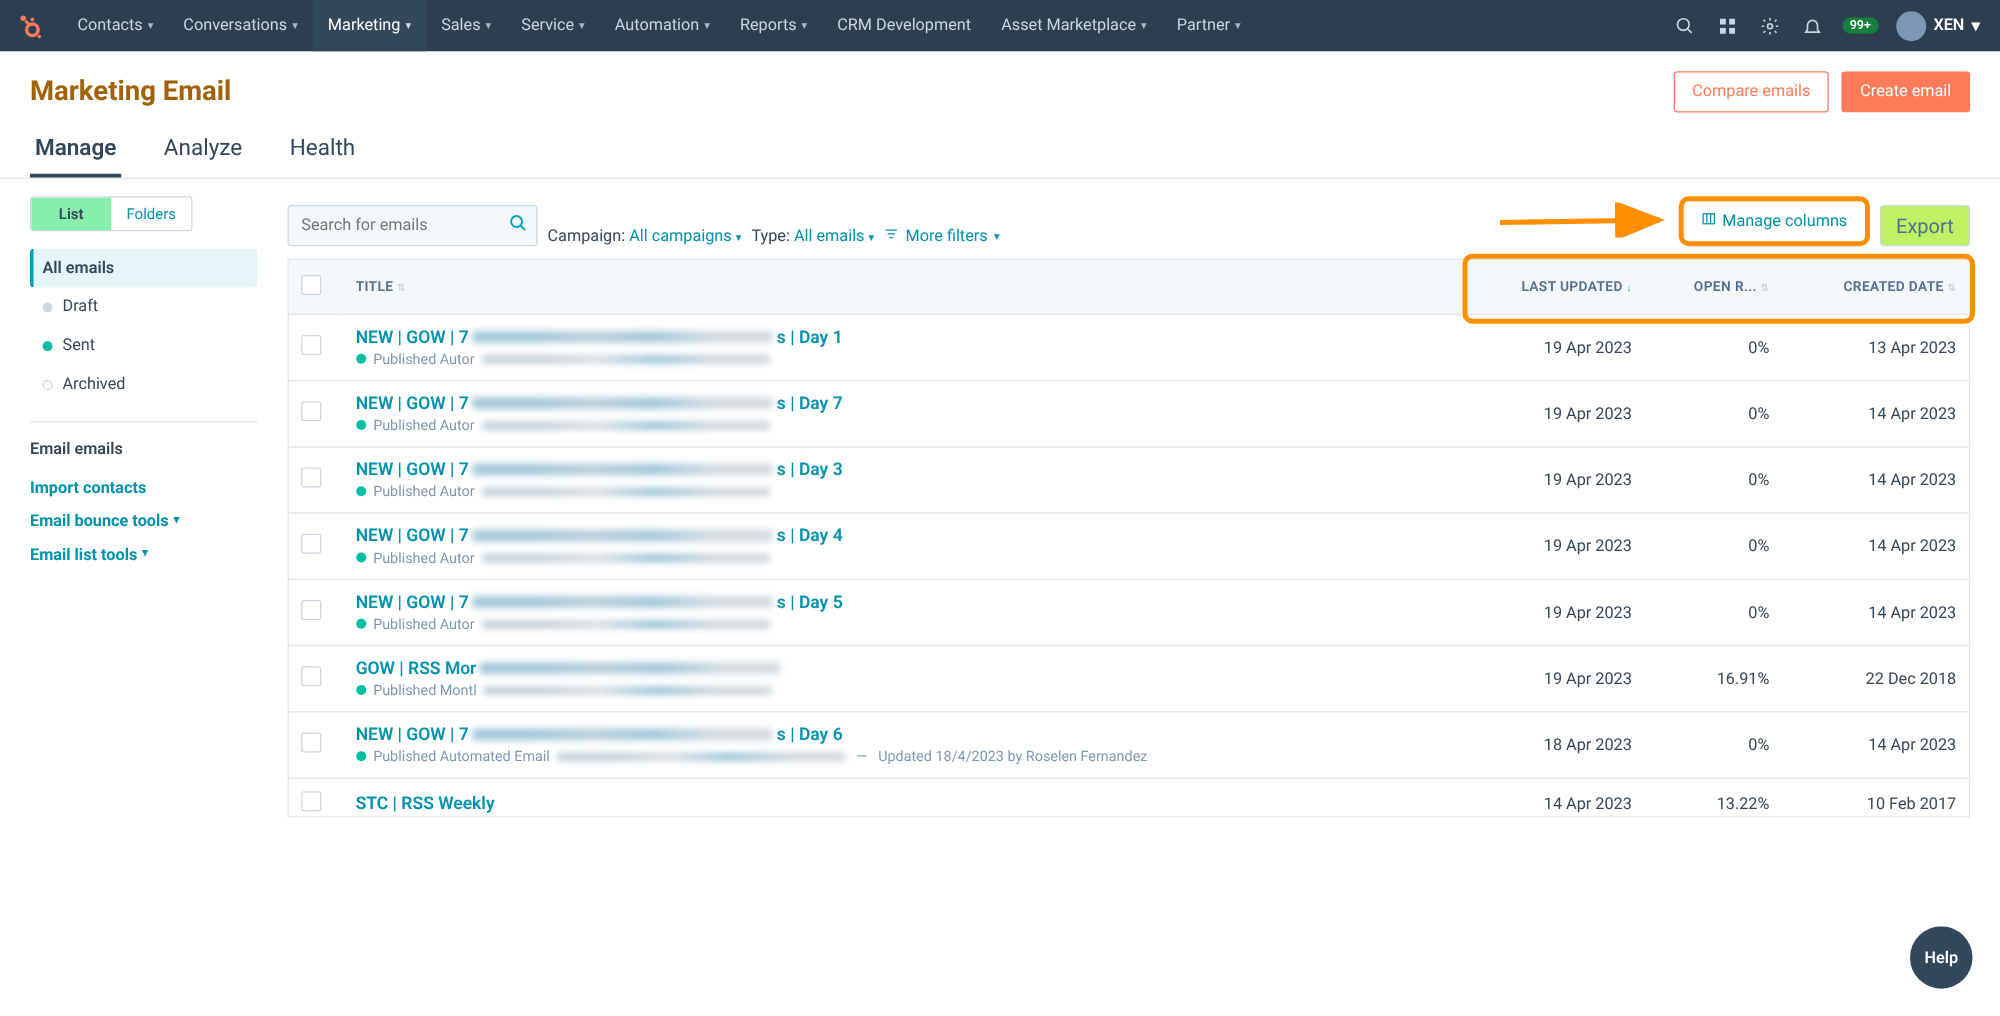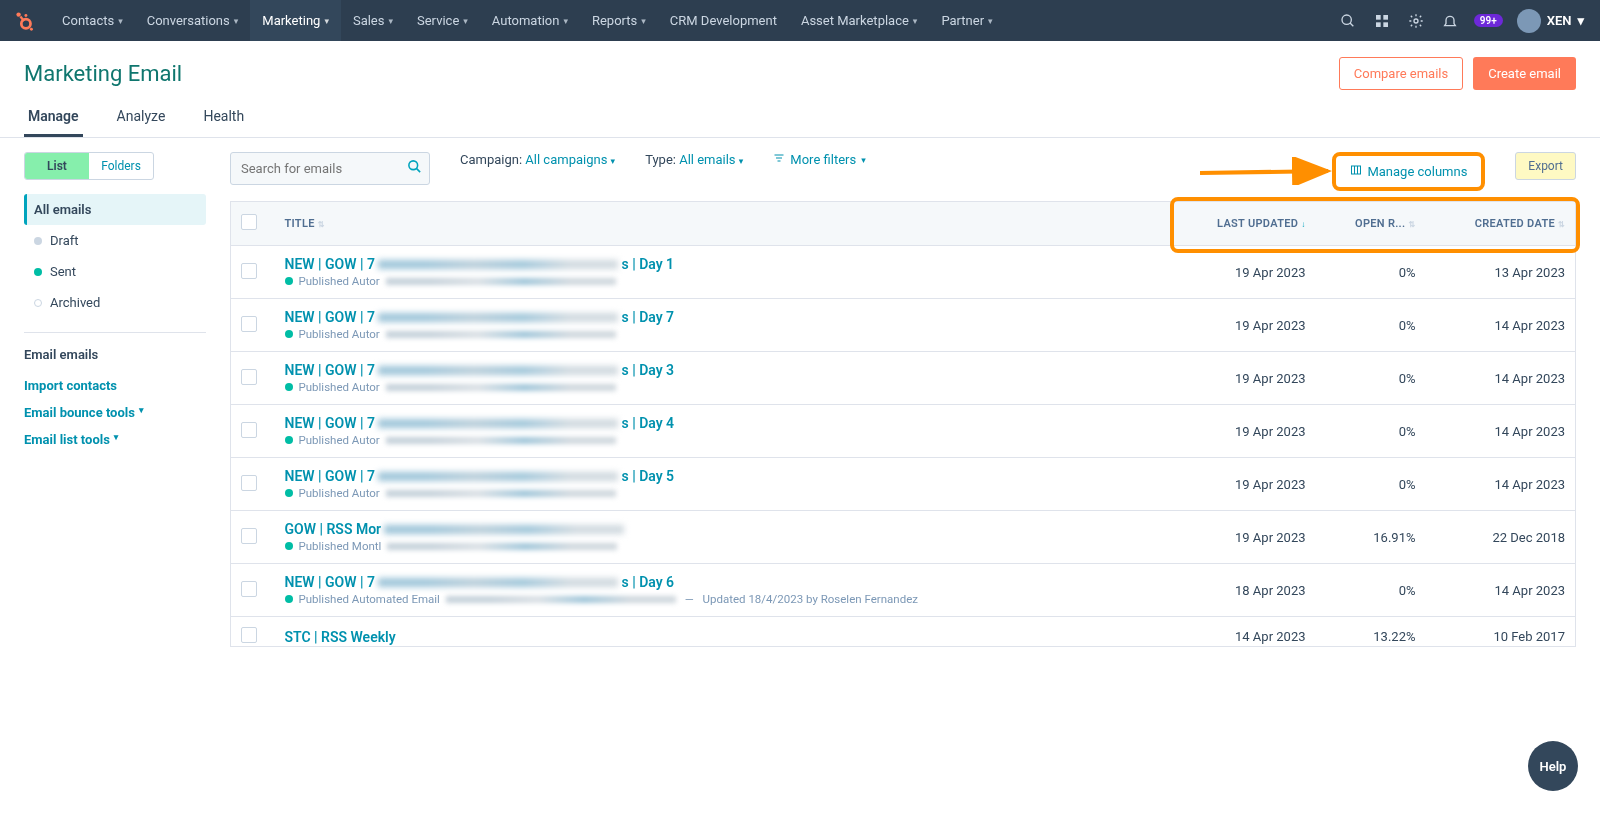--- a/index.html
+++ b/index.html
@@ -9,34 +9,34 @@
 .topnav { background:#2d3e50; color:#fff; height:41px; display:flex; align-items:center; padding:0 6px; font-size:13px; }
 .topnav .logo { width:22px; height:22px; margin:0 14px 0 8px; display:flex; align-items:center; justify-content:center; }
 .topnav .logo svg { width:22px; height:22px; }
 .topnav .menu { display:flex; height:100%; }
 .topnav .menu-item { display:flex; align-items:center; padding:0 12px; cursor:pointer; color:#cbd6e2; height:100%; gap:4px;}
 .topnav .menu-item.active { background:#33475b; color:#fff; }
 .topnav .menu-item .chev { font-size:9px; opacity:.8;}
 .topnav .spacer { flex:1; }
 .topnav .right { display:flex; align-items:center; gap:14px; padding-right:10px; }
 .topnav .icon-btn { color:#cbd6e2; width:20px; height:20px; display:flex; align-items:center; justify-content:center; cursor:pointer; position:relative;}
-.topnav .badge { background:#6d28d9; color:#fff; font-size:10px; border-radius:10px; padding:1px 6px; font-weight:600;}
+.topnav .badge { background:#15803d; color:#fff; font-size:10px; border-radius:10px; padding:1px 6px; font-weight:600;}
 .topnav .avatar { width:24px; height:24px; border-radius:50%; background:#7c98b6; }
 .topnav .account { display:flex; align-items:center; gap:6px; color:#fff; font-weight:600; cursor:pointer;}
 
 
 .page-header { display:flex; align-items:center; justify-content:space-between; padding:16px 24px 0 24px; }
-.page-title { font-size:22px; font-weight:400; color:#0f766e; }
+.page-title { font-size:22px; font-weight:700; color:#a16207; }
 .header-actions { display:flex; gap:10px; }
 .btn { border-radius:3px; padding:8px 14px; font-size:13px; cursor:pointer; border:1px solid transparent; font-weight:400;}
 .btn-outline-orange { background:#fff; border-color:#ff7a59; color:#ff7a59; }
 .btn-orange { background:#ff7a59; color:#fff; }
 
 
-.tabs { display:flex; gap:30px; padding:18px 24px 0 24px; border-bottom:1px solid #dfe3eb; font-size:14px;}
+.tabs { display:flex; gap:30px; padding:18px 24px 0 24px; border-bottom:1px solid #dfe3eb; font-size:18px;}
 .tab { padding:0 4px 10px 4px; cursor:pointer; color:#33475b; }
 .tab.active { font-weight:600; border-bottom:3px solid #33475b; }
 
 
 .main { display:flex; padding:14px 24px 0 24px; gap:24px; }
 
 
 .left { width:182px; flex-shrink:0; }
 .toggle { display:flex; border:1px solid #cbd6e2; border-radius:3px; overflow:hidden; margin-bottom:14px; width:130px;}
 .toggle div { flex:1; text-align:center; padding:6px 4px; font-size:12px; cursor:pointer; color:#0091ae;}
@@ -49,31 +49,31 @@
 .dot.yellow { background:#f5c26b;}
 .dot.green { background:#00bda5;}
 .dot.ring { background:#fff; border:1.5px solid #cbd6e2; width:8px; height:8px;}
 .divider { border:none; border-top:1px solid #dfe3eb; margin:14px 0;}
 .tools-title { font-size:13px; font-weight:600; margin-bottom:10px;}
 .tool-link { font-size:13px; color:#0091ae; padding:6px 0; cursor:pointer; display:flex; gap:4px;font-weight:bold;}
 .tool-link .chev { font-size:9px; color:#0091ae;}
 
 
 .content { flex:1; min-width:0;}
-.toolbar { display:flex; align-items:flex-start; gap:30px; margin-bottom:10px; flex-wrap:nowrap;}
+.toolbar { display:flex; align-items:flex-end; gap:8px; margin-bottom:10px; flex-wrap:nowrap;}
 .search-wrap { position:relative; width:200px; }
 .search-wrap input { width:100%; padding:8px 30px 8px 10px; border:1px solid #cbd6e2; border-radius:3px; background:#f5f8fa; font-size:13px;}
 .search-wrap .mag { position:absolute; right:8px; top:7px; color:#00a4bd; font-size:14px;}
 .filter-label { font-size:13px; color:#33475b; }
 .filter-value { color:#0091ae; cursor:pointer;}
 .more-filters { color:#0091ae; cursor:pointer; display:flex; align-items:center; gap:5px;}
 .toolbar .spacer { flex:1;}
 .manage-cols { color:#0091ae; cursor:pointer; display:flex; align-items:center; gap:5px; font-size:13px;}
 .manage-box { border:4px solid #ff8f00; border-radius:8px; padding:8px 14px; }
-.export-btn { border:1px solid #cbd6e2; background:#fef9c3; color:#506e91; padding:6px 12px; border-radius:3px; font-size:12px; cursor:pointer;}
+.export-btn { border:1px solid #cbd6e2; background:#bef264; color:#506e91; padding:6px 12px; border-radius:3px; font-size:16px; cursor:pointer;}
 
 
 table { width:100%; border-collapse:collapse; border:1px solid #dfe3eb;}
 thead th { background:#f5f8fa; font-size:11px; font-weight:600; color:#506e91; text-align:left; padding:12px 10px; border-bottom:1px solid #dfe3eb; letter-spacing:.3px;}
 thead th.right { text-align:right;}
 tbody td { padding:10px 10px; border-bottom:1px solid #dfe3eb; vertical-align:middle; font-size:13px;}
 tbody td.right { text-align:right; color:#33475b;}
 .chk { width:16px; height:16px; border:1px solid #cbd6e2; border-radius:2px; display:inline-block; background:#fff; cursor:pointer;}
 .row-title { color:#0091ae; font-weight:600; cursor:pointer; font-size:14px;}
 .row-sub { font-size:11.5px; color:#7c98b6; display:flex; align-items:center; gap:6px; margin-top:2px;}

